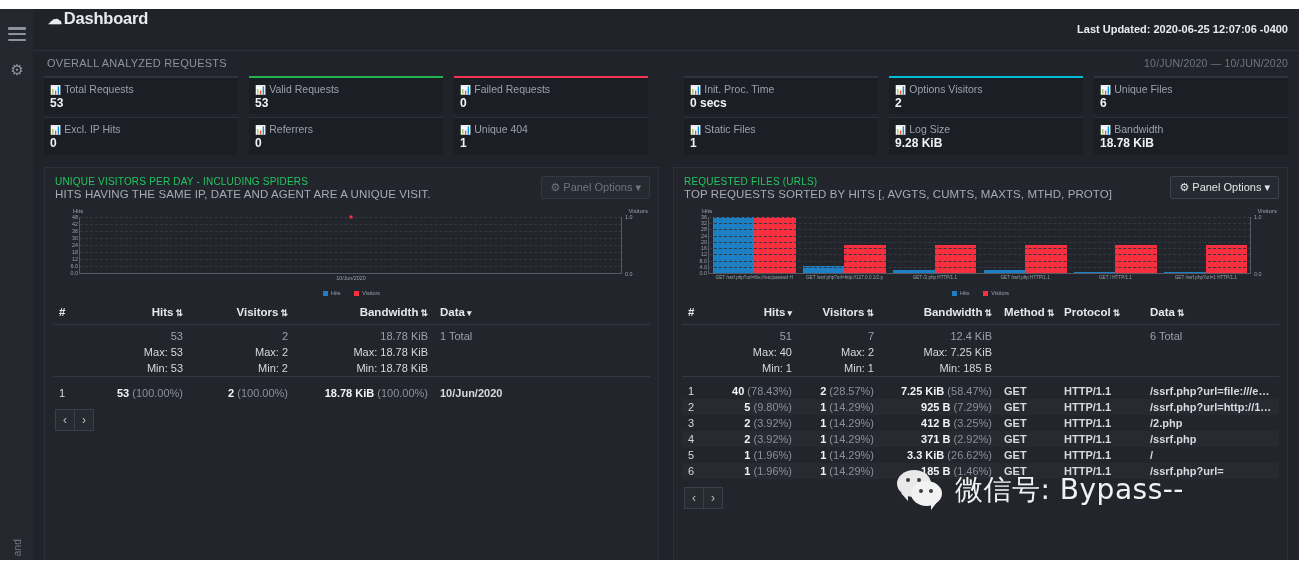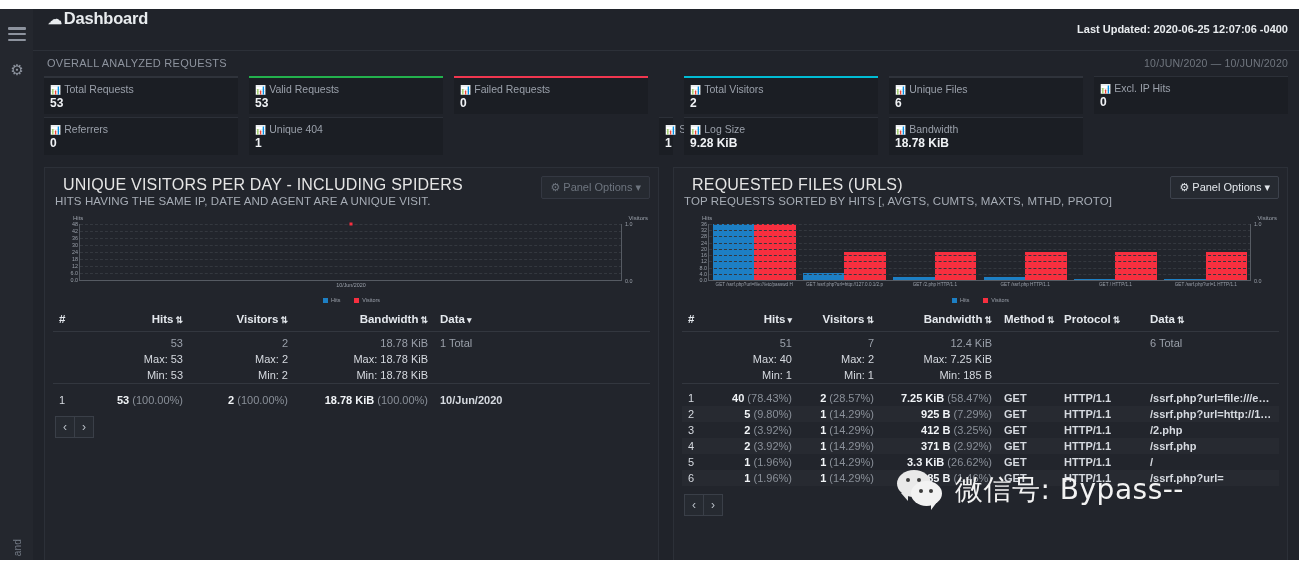--- a/index.html
+++ b/index.html
@@ -109,21 +109,21 @@
     grid-template-columns: 1fr 14px 1fr;
     height: 425px;
   }
   .panel {
     background: #22252c;
     border: 1px solid #2c3038;
     position: relative;
     overflow: hidden;
   }
   .panel-head { position: relative; padding: 8px 10px 2px 10px; }
-  .panel-title { color: #e5e5e5; font-size: 16px; letter-spacing: .2px; margin-left: 8px; }
+  .panel-title { color: #22c55e; font-size: 10px; letter-spacing: .2px; }
   .panel-sub   { color: #a6acb5; font-size: 11.5px; letter-spacing: .1px; margin-top: 1px;}
   .panel-opts {
     position: absolute; right: 8px; top: 8px;
     border: 1px solid #343842; background: #262a31;
     color: #6e757f; font-size: 11px;
     padding: 4px 8px; border-radius: 2px; cursor: pointer;
     white-space: nowrap;
   }
   .panel-opts.bright { color: #e3e7ec; border-color: #3d424c; }
   .panel-opts .gi { margin-right: 3px; }
@@ -271,22 +271,26 @@
       </div>
       <div class="stat gr">
         <div class="stat-label"><span class="sicon">📊</span><span>Valid Requests</span></div>
         <div class="stat-value">53</div>
       </div>
       <div class="stat rd">
         <div class="stat-label"><span class="sicon">📊</span><span>Failed Requests</span></div>
         <div class="stat-value">0</div>
       </div>
       <div class="spacer-col"></div>
+      <div class="stat">
+        <div class="stat-label"><span class="sicon">📊</span><span>Init. Proc. Time</span></div>
+        <div class="stat-value">0 secs</div>
+      </div>
       <div class="stat cy">
-        <div class="stat-label"><span class="sicon">📊</span><span>Total Visitors</span></div>
+        <div class="stat-label"><span class="sicon">📊</span><span>Options Visitors</span></div>
         <div class="stat-value">2</div>
       </div>
       <div class="stat">
         <div class="stat-label"><span class="sicon">📊</span><span>Unique Files</span></div>
         <div class="stat-value">6</div>
       </div>
 
       <div class="stat nb">
         <div class="stat-label"><span class="sicon">📊</span><span>Excl. IP Hits</span></div>
         <div class="stat-value">0</div>

